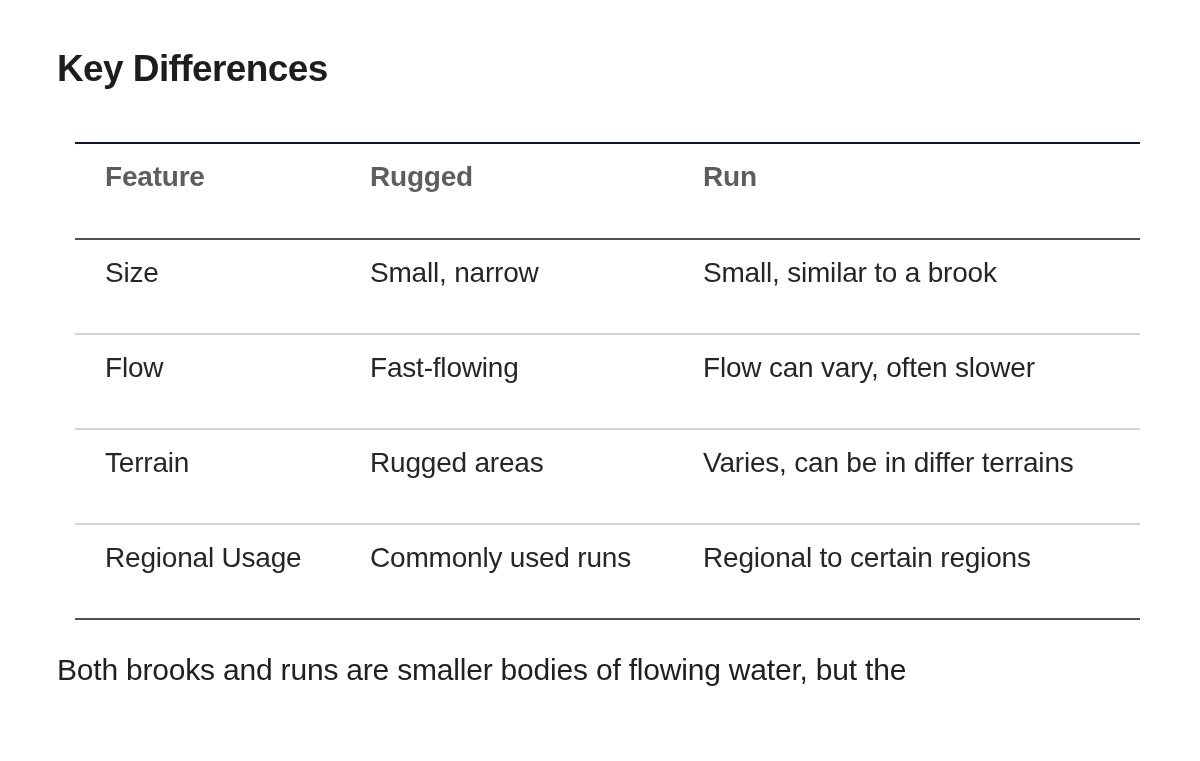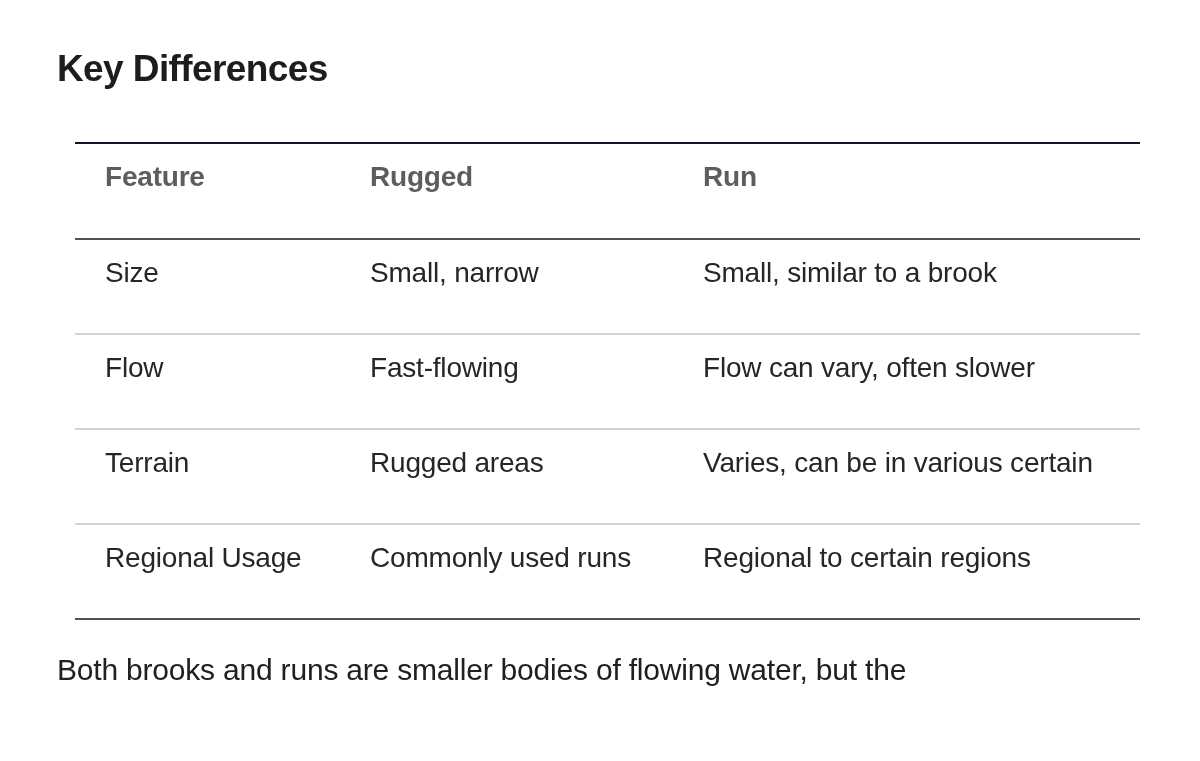--- a/index.html
+++ b/index.html
@@ -94,21 +94,21 @@
         <td>Small, similar to a brook</td>
       </tr>
       <tr>
         <td>Flow</td>
         <td>Fast-flowing</td>
         <td>Flow can vary, often slower</td>
       </tr>
       <tr>
         <td>Terrain</td>
         <td>Rugged areas</td>
-        <td>Varies, can be in various certain</td>
+        <td>Varies, can be in differ terrains</td>
       </tr>
       <tr>
         <td>Regional Usage</td>
         <td>Commonly used runs</td>
         <td>Regional to certain regions</td>
       </tr>
     </tbody>
   </table>
 
   <p class="summary">

